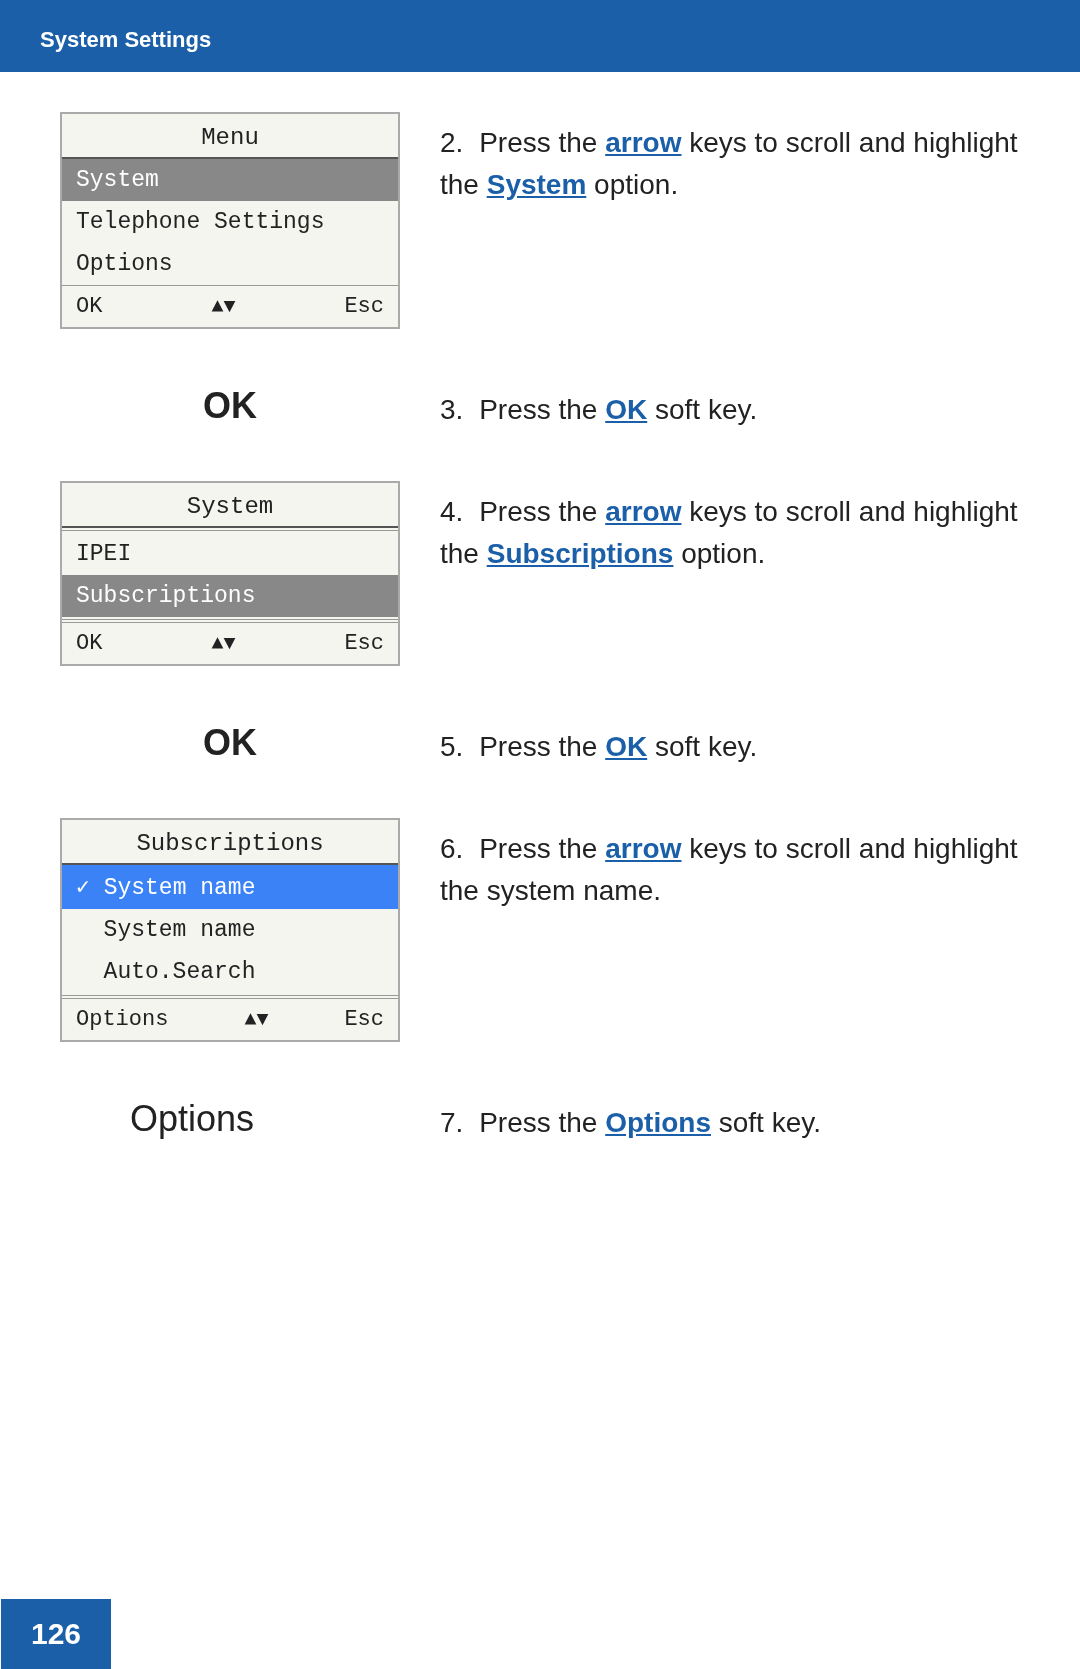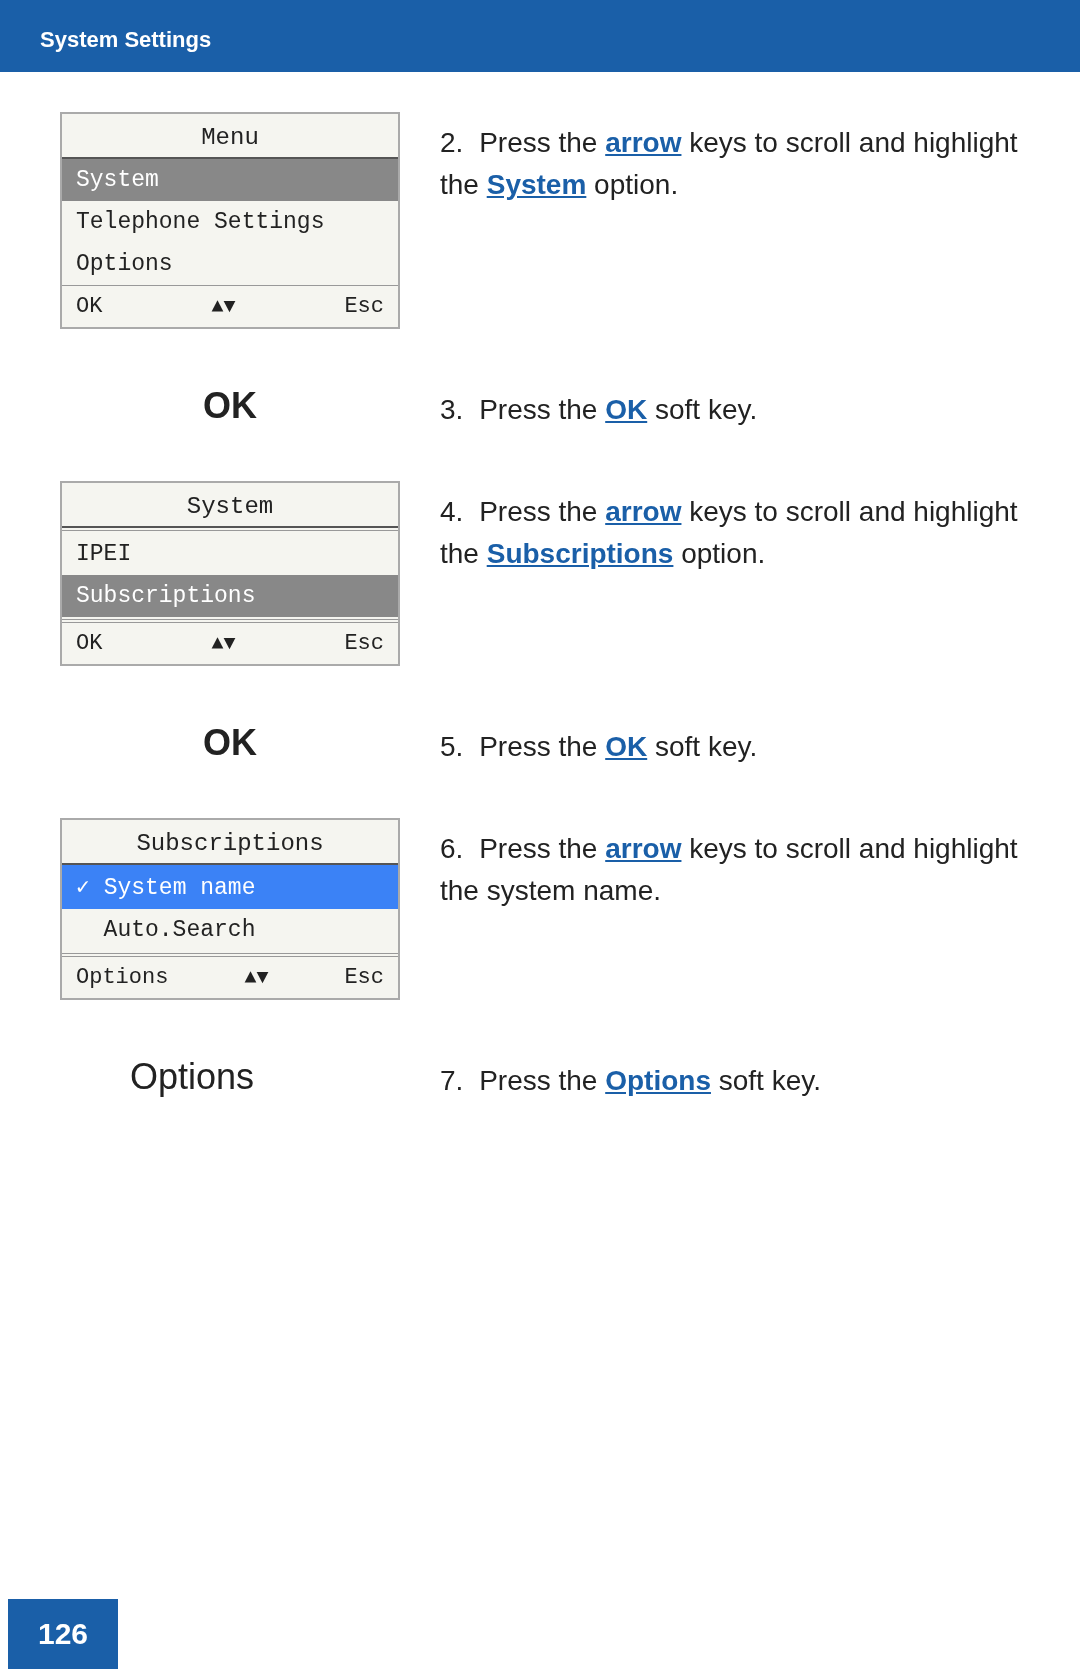--- a/index.html
+++ b/index.html
@@ -123,21 +123,21 @@
       font-size: 36px;
       font-weight: normal;
       text-align: left;
       padding-left: 70px;
     }
 
     
     .page-footer {
       position: absolute;
       bottom: 0;
-      left: 8px;
+      left: 1px;
       background: #1a5fa8;
       width: 110px;
       padding: 18px 0 18px 0;
       text-align: center;
     }
     .page-footer span {
       color: #ffffff;
       font-size: 30px;
       font-weight: bold;
     }
@@ -201,20 +201,21 @@
     <div class="instruction">
       <span class="step-num">5.</span>
       <span>Press the </span><span class="blue">OK</span><span> soft key.</span>
     </div>
   </div>
 
   <div class="row">
     <div class="phone-screen">
       <div class="screen-title">Subscriptions</div>
       <div class="screen-item checked">✓ System name</div>
+      <div class="screen-item">&nbsp;&nbsp;System name</div>
       <div class="screen-item">&nbsp;&nbsp;Auto.Search</div>
       <div class="screen-divider"></div>
       <div class="screen-footer">
         <span>Options</span>
         <span class="arrow-icon">▲▼</span>
         <span>Esc</span>
       </div>
     </div>
     <div class="instruction">
       <span class="step-num">6.</span>

